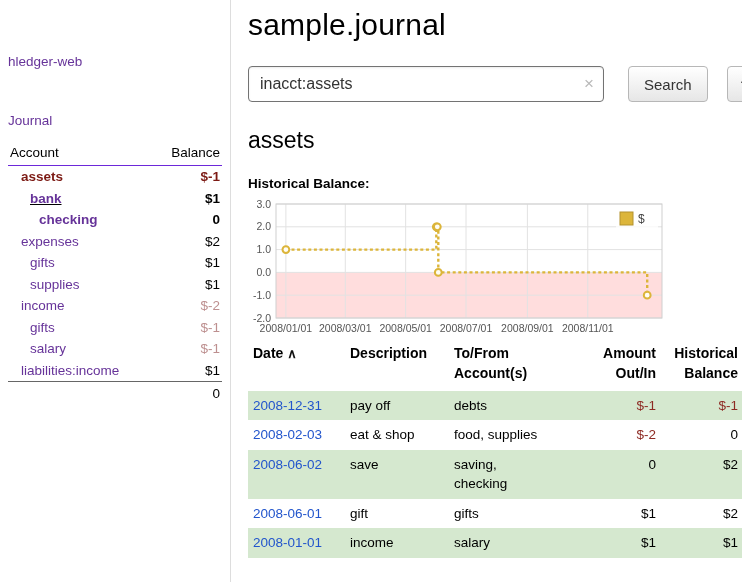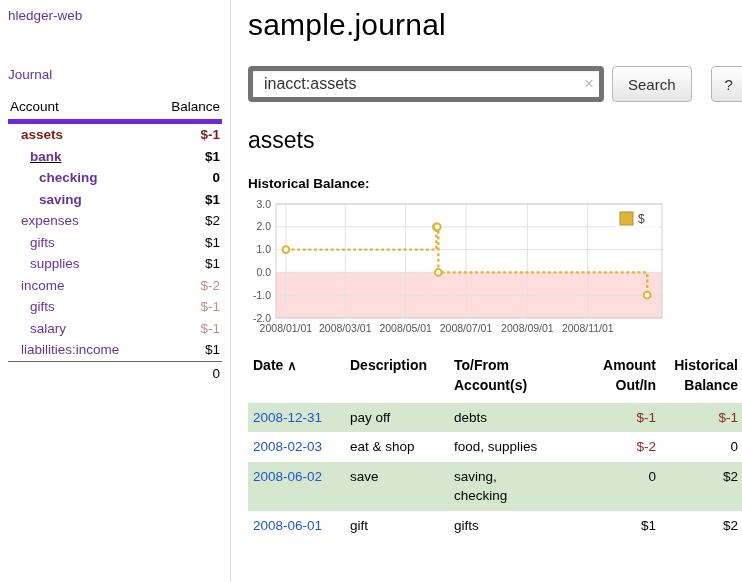--- a/index.html
+++ b/index.html
@@ -7,61 +7,61 @@
   body {
     width: 742px; height: 582px; overflow: hidden;
     font-family: "Liberation Sans", sans-serif;
     color: #000; font-size: 13.5px;
   }
   a { text-decoration: none; cursor: pointer; }
   .app { display: flex; width: 742px; height: 582px; }
 
   
   .sidebar { flex: 0 0 231px; border-right: 1px solid #ddd; padding: 8px 8px 0 8px; }
-  .purple { color: var(--link-purple); }
+  .purple { color: var(--link-purple); margin-top: 46px; }
   .title-link { font-size: 13.5px; display:inline-block; }
   .journal-nav { margin-top: 44px; }
   .accounts { width: 100%; border-collapse: collapse; margin-top: 15px; font-size: 13.5px; }
-  .accounts th { text-align: left; font-weight: 400; padding: 2px 2px 5px 2px; border-bottom: 5px solid #6d28d9; }
+  .accounts th { text-align: left; font-weight: 400; padding: 2px 2px 5px 2px; border-bottom: 1px solid #6d28d9; }
   .accounts th.bal-h { text-align: right; }
   .accounts td { padding: 2px 2px; line-height: 1.3; }
   .accounts td.bal { text-align: right; }
   .bold { font-weight: bold; }
   .neg-strong { color: var(--negative-strong); }
   .neg-pale { color: var(--negative-pale); }
   .total-row td { border-top: 1px solid #666; padding-top: 3px; text-align: right; }
 
   
   .main { flex: 1 1 auto; padding: 8px 8px 0 17px; }
   h1 { font-size: 30px; font-weight: 400; letter-spacing: .2px; margin: 0 0 24px 0; }
   .searchbar { display: flex; align-items: center; }
   .search-wrap { position: relative; display: inline-block; }
   .search-wrap input {
     width: 356px; height: 36px; font-size: 16px; color: #333;
     font-family: "Liberation Sans", sans-serif;
-    border: 5px solid #737373; border-radius: 4px; padding: 0 30px 0 11px;
+    border: 1px solid #737373; border-radius: 4px; padding: 0 30px 0 11px;
     box-shadow: inset 0 1px 2px rgba(0,0,0,.08); outline: none;
   }
   .clear {
     position: absolute; right: 10px; top: 50%; transform: translateY(-52%);
     color: #b9b9b9; font-size: 17px; line-height: 1; cursor: pointer;
   }
   .btn {
     height: 36px; padding: 0 15px; font-size: 15px; color: #333;
     font-family: "Liberation Sans", sans-serif;
     background: linear-gradient(#ffffff, #e6e6e6);
-    border: 1px solid #b7b7b7; border-radius: 4px; margin-left: 8px; cursor: pointer;
+    border: 1px solid #b7b7b7; border-radius: 4px; margin-left: 24px; cursor: pointer;
   }
   .btn.help { margin-left: 19px; padding: 0 13px; }
   h2 { font-size: 23px; font-weight: 400; margin: 25px 0 0 0; }
   .chart-title { font-weight: bold; font-size: 13.5px; margin: 22px 0 8px 0; }
   #chart svg { display: block; }
 
   
-  .register { margin-top: 12px; border-collapse: collapse; font-size: 13.5px; }
+  .register { border-collapse: collapse; font-size: 13.5px; }
   .register col.c1 { width: 97px; }
   .register col.c2 { width: 104px; }
   .register col.c3 { width: 136px; }
   .register col.c4 { width: 76px; }
   .register col.c5 { width: 82px; }
   .register th {
     font-weight: bold; font-size: 14px; text-align: left; vertical-align: top;
     padding: 2px 5px 7px 5px; white-space: pre-line; line-height: 1.45;
   }
   .register th.r, .register td.r { text-align: right; }
@@ -95,24 +95,20 @@
             <td style="padding-left: 13px;"><a class="neg-strong bold">assets</a></td>
             <td class="bal bold neg-strong">$-1</td>
           </tr>
           <tr>
             <td style="padding-left: 22px; text-decoration: underline;"><a class="purple bold">bank</a></td>
             <td class="bal bold">$1</td>
           </tr>
           <tr>
             <td style="padding-left: 31px;"><a class="purple bold">checking</a></td>
             <td class="bal bold">0</td>
-          </tr>
-          <tr>
-            <td style="padding-left: 31px;"><a class="purple bold">saving</a></td>
-            <td class="bal bold">$1</td>
           </tr>
           <tr>
             <td style="padding-left: 13px;"><a class="purple">expenses</a></td>
             <td class="bal">$2</td>
           </tr>
           <tr>
             <td style="padding-left: 22px;"><a class="purple">gifts</a></td>
             <td class="bal">$1</td>
           </tr>
           <tr>
@@ -243,16 +239,23 @@
             <td class="r">0</td>
             <td class="r">$2</td>
           </tr>
           <tr>
             <td><a class="datelink">2008-06-01</a></td>
             <td>gift</td>
             <td class="pre">gifts</td>
             <td class="r">$1</td>
             <td class="r">$2</td>
           </tr>
+          <tr class="stripe">
+            <td><a class="datelink">2008-01-01</a></td>
+            <td>income</td>
+            <td class="pre">salary</td>
+            <td class="r">$1</td>
+            <td class="r">$1</td>
+          </tr>
         </tbody>
     </table>
   </main>
 </div>
 
 </body></html>

